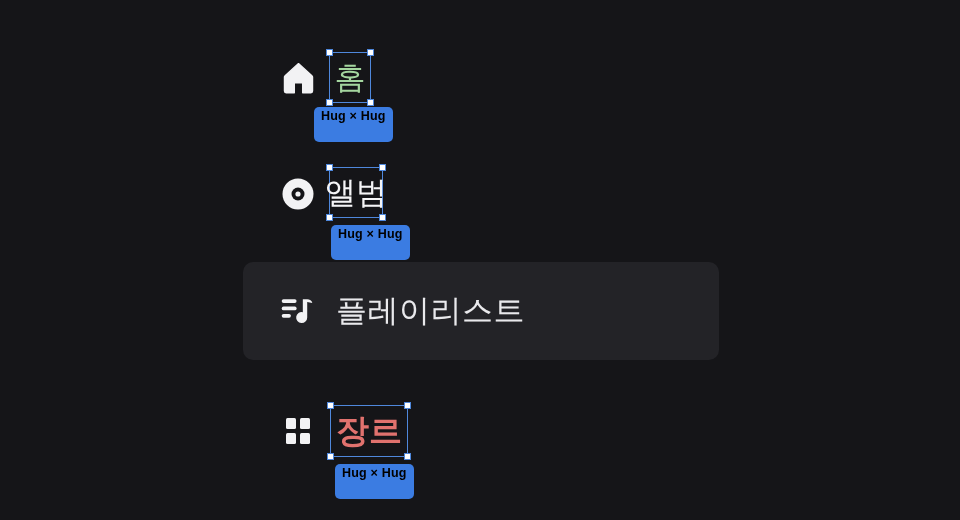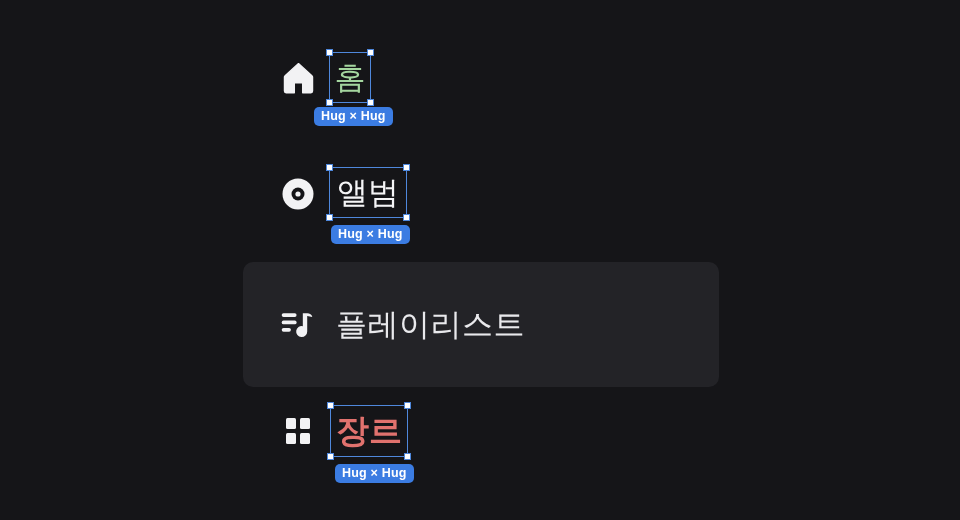--- a/index.html
+++ b/index.html
@@ -42,23 +42,23 @@
     box-sizing: border-box;
   }
   .handle.tl { left: -4px;  top: -4px; }
   .handle.tr { right: -4px; top: -4px; }
   .handle.bl { left: -4px;  bottom: -4px; }
   .handle.br { right: -4px; bottom: -4px; }
 
   
   .badge {
     position: absolute;
-    height: 19px;
+    height: 35px;
     background: #3b7ce2;
-    color: #ffffff;
+    color: #000000;
     font-size: 12.5px;
     font-weight: bold;
     line-height: 19px;
     text-align: center;
     border-radius: 5px;
     padding: 0 7px;
     white-space: nowrap;
     letter-spacing: 0.2px;
   }
 
@@ -71,21 +71,21 @@
   .label-album    { color: #f5f5f7; font-size: 31px; }
   .label-playlist { color: #e9e9ec; font-size: 31px; letter-spacing: 0.5px; }
   .label-genre    { color: #e1726e; font-size: 33px; font-weight: bold; font-family: Liberation Serif, serif; }
 
   
   .playlist-card {
     position: absolute;
     left: 243px;
     top: 262px;
     width: 476px;
-    height: 125px;
+    height: 98px;
     background: #232327;
     border-radius: 10px;
     display: flex;
     align-items: center;
   }
   .playlist-card .icon { margin-left: 38px; }
   .playlist-card .label { margin-left: 21px; }
 </style>
 </head>
 <body>
@@ -109,21 +109,21 @@
   <div class="badge" style="left:314px; top:107px;">Hug × Hug</div>
 
   <span class="icon abs" style="left:282px; top:178px;">
     <svg width="32" height="32" viewBox="0 0 32 32">
       <circle cx="16" cy="16" r="15.5" fill="#f2f2f4"></circle>
       <circle cx="16" cy="16" r="6.5" fill="#151518"></circle>
       <circle cx="16" cy="16" r="2.6" fill="#f2f2f4"></circle>
     </svg>
   </span>
 
-  <div class="sel-box" style="left:329px; top:167px; width:78px; height:51px;">
+  <div class="sel-box" style="left:329px; top:167px; width:54px; height:51px;">
     <span class="label label-album">앨범</span>
     <span class="handle tl"></span>
     <span class="handle tr"></span>
     <span class="handle bl"></span>
     <span class="handle br"></span>
   </div>
 
   <div class="badge" style="left:331px; top:225px;">Hug × Hug</div>
 
   <div class="playlist-card">

